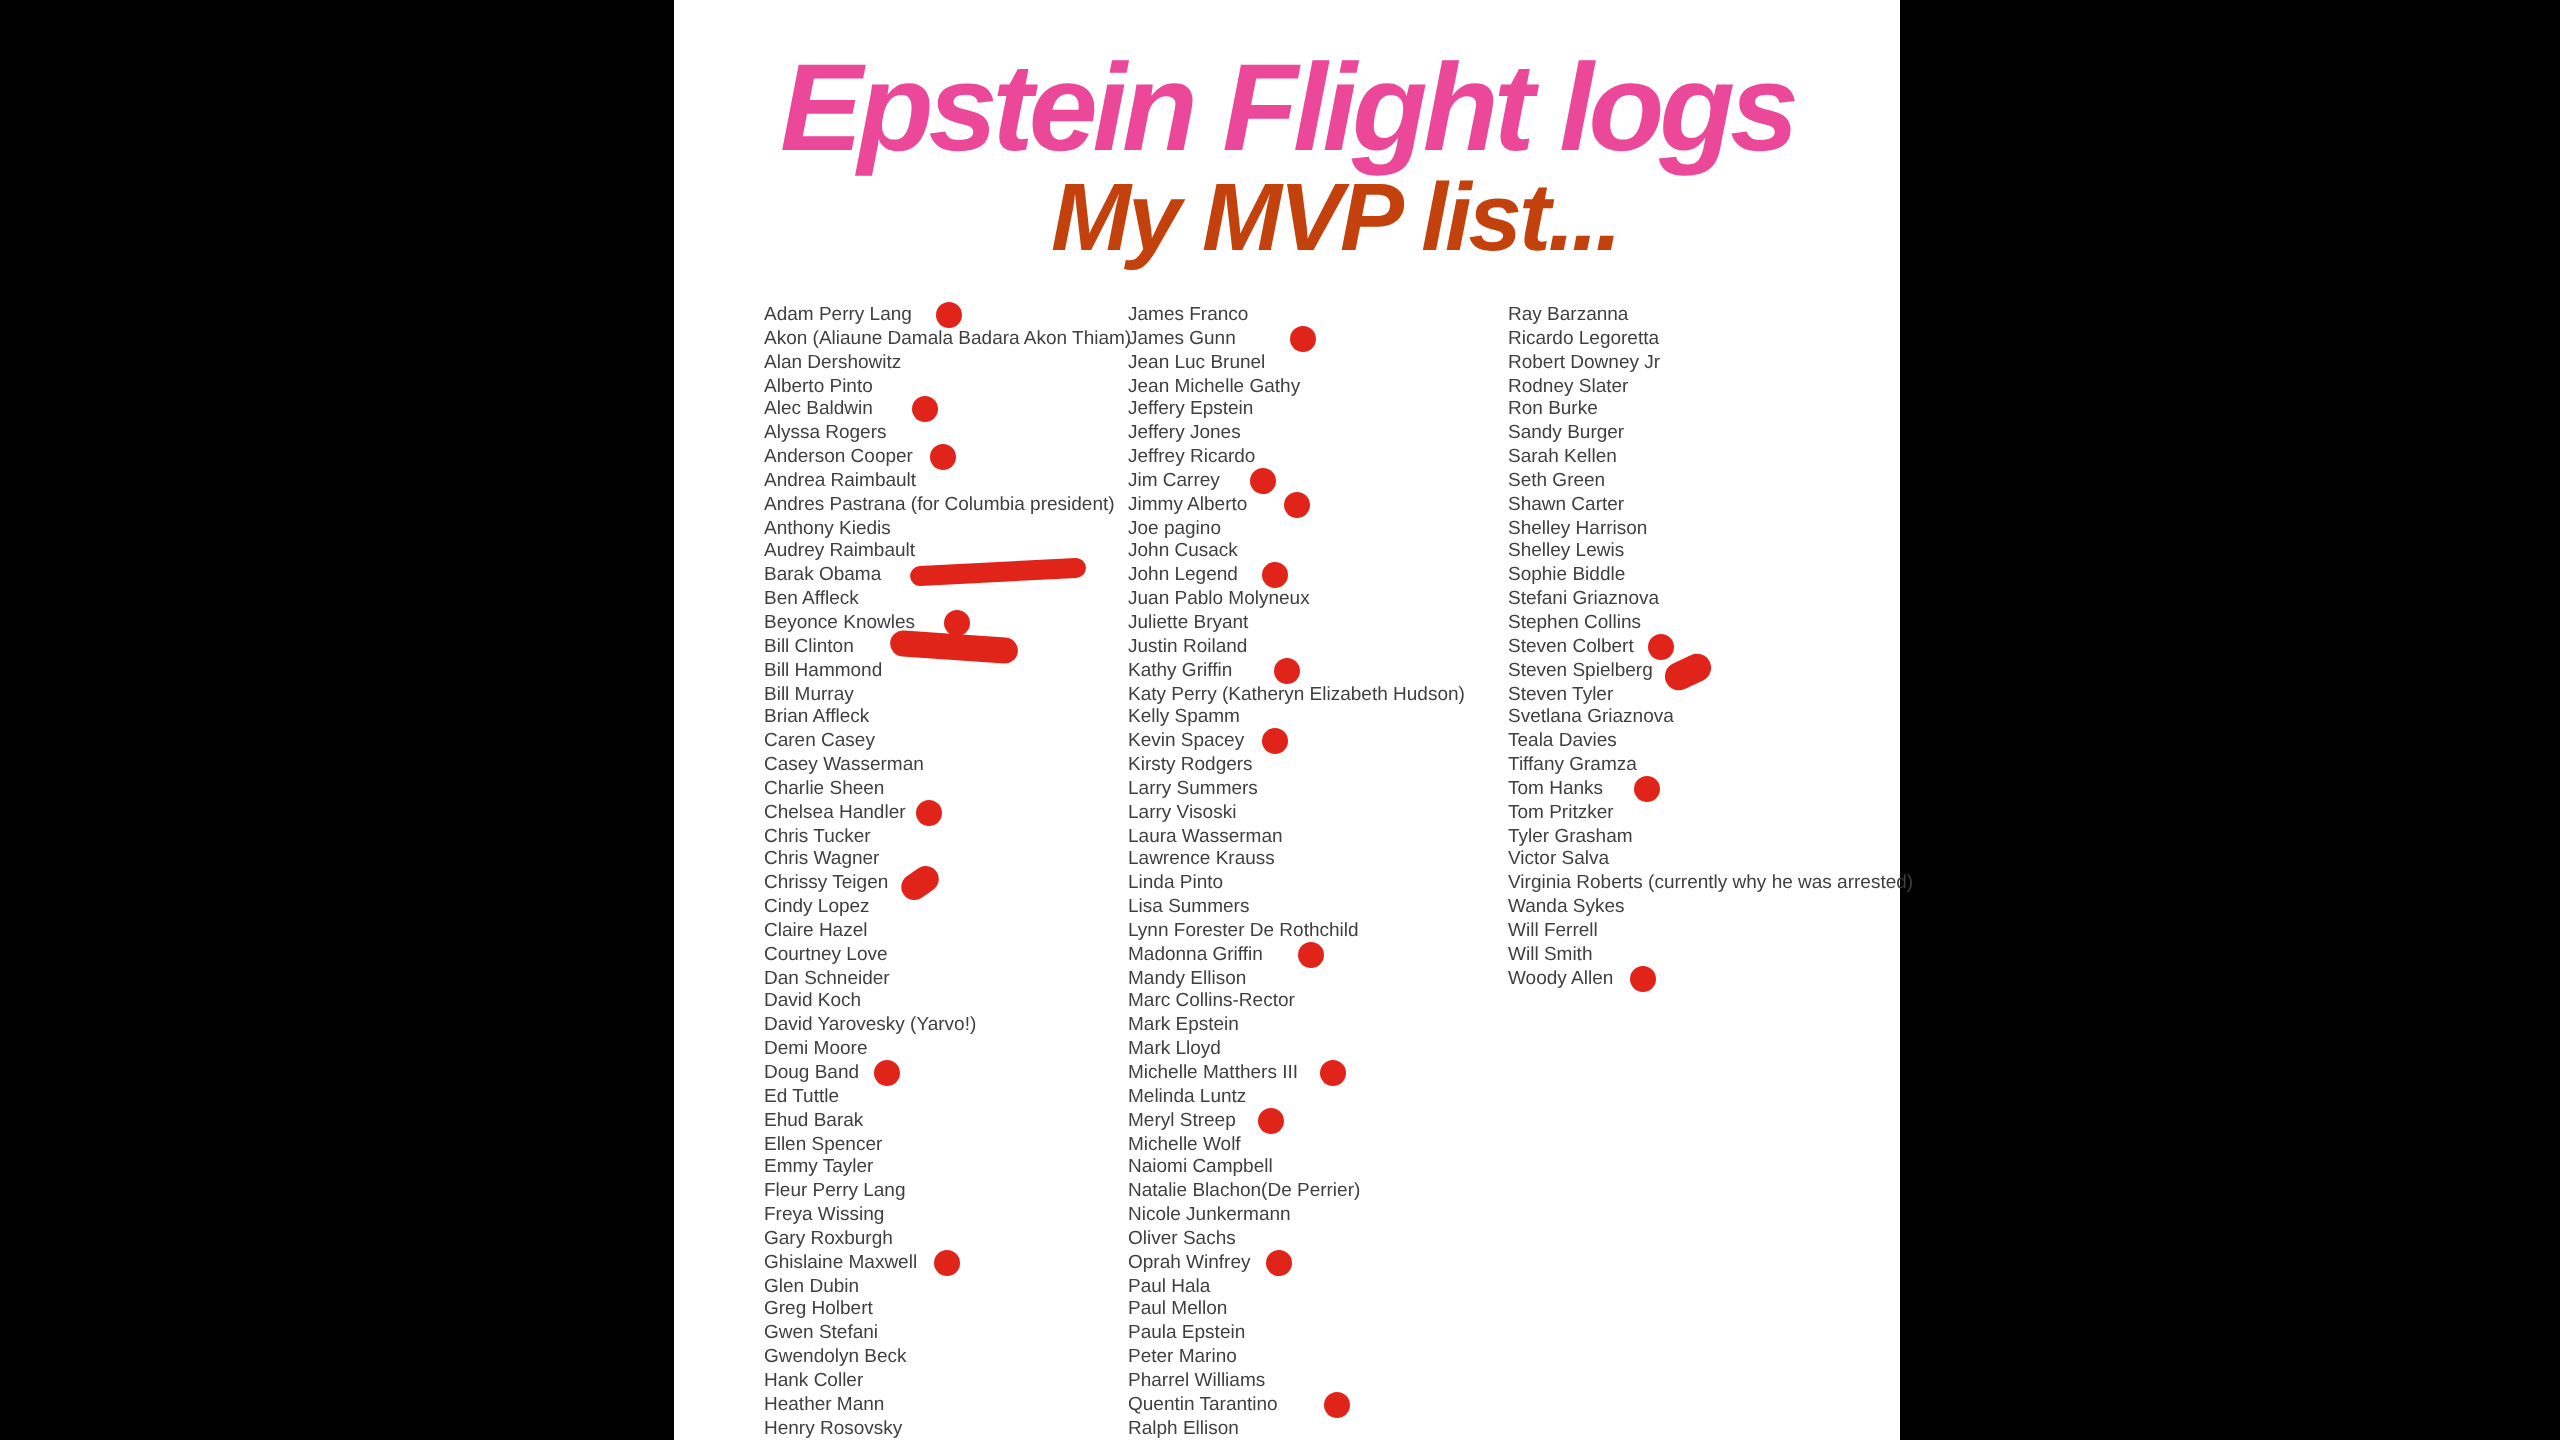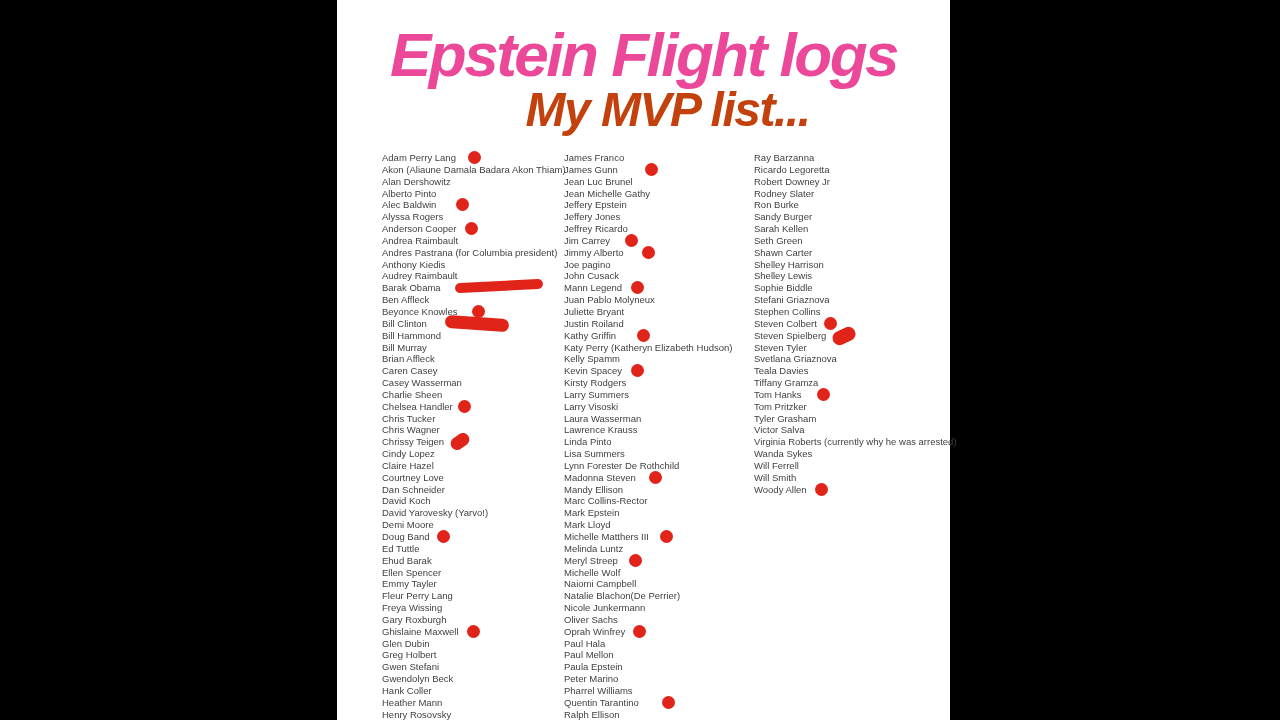--- a/index.html
+++ b/index.html
@@ -111,37 +111,37 @@
       <div class="row"><span class="nm">James Gunn</span><span class="mark" style="background: rgb(225, 36, 26); left: 81px;"></span></div>
       <div class="row"><span class="nm">Jean Luc Brunel</span></div>
       <div class="row"><span class="nm">Jean Michelle Gathy</span></div>
       <div class="row"><span class="nm">Jeffery Epstein</span></div>
       <div class="row"><span class="nm">Jeffery Jones</span></div>
       <div class="row"><span class="nm">Jeffrey Ricardo</span></div>
       <div class="row"><span class="nm">Jim Carrey</span><span class="mark" style="background: rgb(225, 36, 26); left: 61px;"></span></div>
       <div class="row"><span class="nm">Jimmy Alberto</span><span class="mark" style="background: rgb(225, 36, 26); left: 78px;"></span></div>
       <div class="row"><span class="nm">Joe pagino</span></div>
       <div class="row"><span class="nm">John Cusack</span></div>
-      <div class="row"><span class="nm">Mann Legend</span><span class="mark" style="background: rgb(225, 36, 26); left: 67px;"></span></div>
+      <div class="row"><span class="nm">John Legend</span><span class="mark" style="background: rgb(225, 36, 26); left: 67px;"></span></div>
       <div class="row"><span class="nm">Juan Pablo Molyneux</span></div>
       <div class="row"><span class="nm">Juliette Bryant</span></div>
       <div class="row"><span class="nm">Justin Roiland</span></div>
       <div class="row"><span class="nm">Kathy Griffin</span><span class="mark" style="background: rgb(225, 36, 26); left: 73px;"></span></div>
       <div class="row"><span class="nm">Katy Perry (Katheryn Elizabeth Hudson)</span></div>
       <div class="row"><span class="nm">Kelly Spamm</span></div>
       <div class="row"><span class="nm">Kevin Spacey</span><span class="mark" style="background: rgb(225, 36, 26); left: 67px;"></span></div>
       <div class="row"><span class="nm">Kirsty Rodgers</span></div>
       <div class="row"><span class="nm">Larry Summers</span></div>
       <div class="row"><span class="nm">Larry Visoski</span></div>
       <div class="row"><span class="nm">Laura Wasserman</span></div>
       <div class="row"><span class="nm">Lawrence Krauss</span></div>
       <div class="row"><span class="nm">Linda Pinto</span></div>
       <div class="row"><span class="nm">Lisa Summers</span></div>
       <div class="row"><span class="nm">Lynn Forester De Rothchild</span></div>
-      <div class="row"><span class="nm">Madonna Steven</span><span class="mark" style="background: rgb(225, 36, 26); left: 85px;"></span></div>
+      <div class="row"><span class="nm">Madonna Griffin</span><span class="mark" style="background: rgb(225, 36, 26); left: 85px;"></span></div>
       <div class="row"><span class="nm">Mandy Ellison</span></div>
       <div class="row"><span class="nm">Marc Collins-Rector</span></div>
       <div class="row"><span class="nm">Mark Epstein</span></div>
       <div class="row"><span class="nm">Mark Lloyd</span></div>
       <div class="row"><span class="nm">Michelle Matthers III</span><span class="mark" style="background: rgb(225, 36, 26); left: 96px;"></span></div>
       <div class="row"><span class="nm">Melinda Luntz</span></div>
       <div class="row"><span class="nm">Meryl Streep</span><span class="mark" style="background: rgb(225, 36, 26); left: 65px;"></span></div>
       <div class="row"><span class="nm">Michelle Wolf</span></div>
       <div class="row"><span class="nm">Naiomi Campbell</span></div>
       <div class="row"><span class="nm">Natalie Blachon(De Perrier)</span></div>

